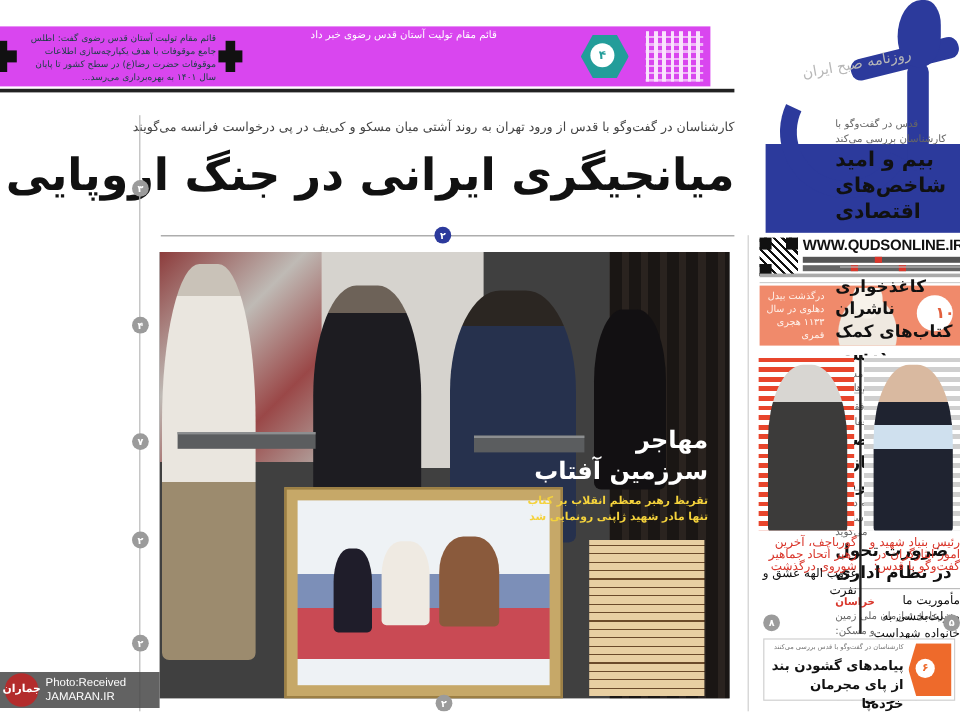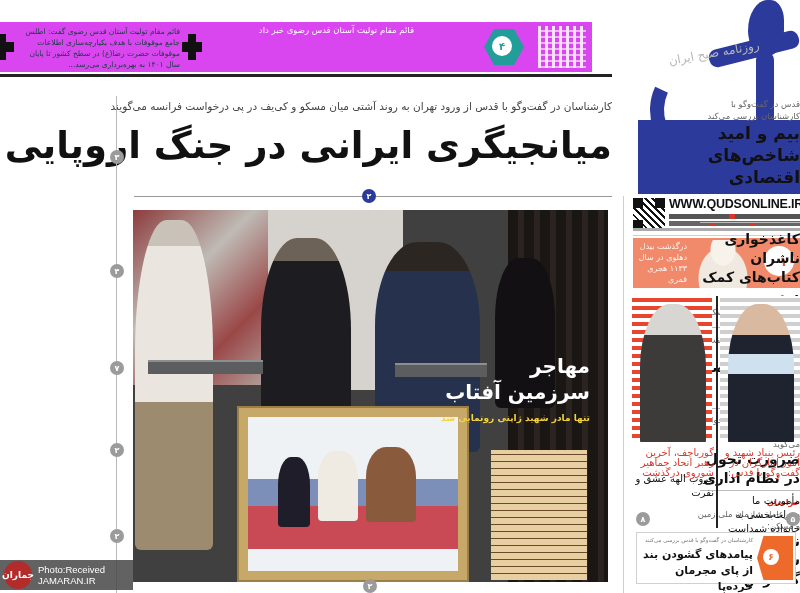--- a/index.html
+++ b/index.html
@@ -177,21 +177,21 @@
   }
   .photo-title {
     position: absolute; right: 18px; top: 143px; font-size: 20px; line-height: 26px; font-weight: 700; color: #ffffff;
     text-align: right; white-space: nowrap;
   }
   .photo-caption {
     position: absolute; right: 18px; top: 202px; font-size: 9px; line-height: 13px; font-weight: 700; color: #f4d23c;
     text-align: right; white-space: nowrap;
   }
   .vline { position: absolute; left: 116px; top: 96px; width: 1px; height: 497px; background: #b8b8b8; }
-  .lc-item { position: absolute; right: 0; width: 104px; text-align: right; }
+  .lc-item { position: absolute; right: 0; width: 104px; text-align: left; }
   .lc-kicker { font-size: 8.5px; line-height: 12px; color: #666; }
   .lc-kicker.red { color: #d9362b; font-weight: 700; }
   .lc-head { font-size: 17px; line-height: 22px; font-weight: 700; color: #111; }
   .lc-head.md { font-size: 14px; line-height: 19px; }
   .lc-sub { font-size: 8.5px; line-height: 12px; color: #666; }
   .lc-rule { position: absolute; right: 0; width: 100px; height: 1px; background: #bdbdbd; }
 
   
   .watermark {
     position: absolute; left: 0; top: 560px; width: 133px; height: 30px; background: rgba(70,70,70,.85);
@@ -298,20 +298,21 @@
       <div class="fig2"></div>
       <div class="fig3"></div>
     </div>
   </div>
   <div class="letter"></div>
   <div class="photo-title">
     <div>مهاجر</div>
     <div>سرزمین آفتاب</div>
   </div>
   <div class="photo-caption">
+    <div>تقریظ رهبر معظم انقلاب بر کتاب</div>
     <div>تنها مادر شهید ژاپنی رونمایی شد</div>
   </div>
 </div>
 <span class="page-dot grey" style="left:363px; top:579px;">۲</span>
 
 <div class="vline"></div>
 
 <div class="lc-item" style="left:0; top:98px;">
   <div class="lc-kicker">قدس در گفت‌وگو با کارشناسان بررسی می‌کند</div>
   <div class="lc-head">بیم و امید شاخص‌های اقتصادی</div>

